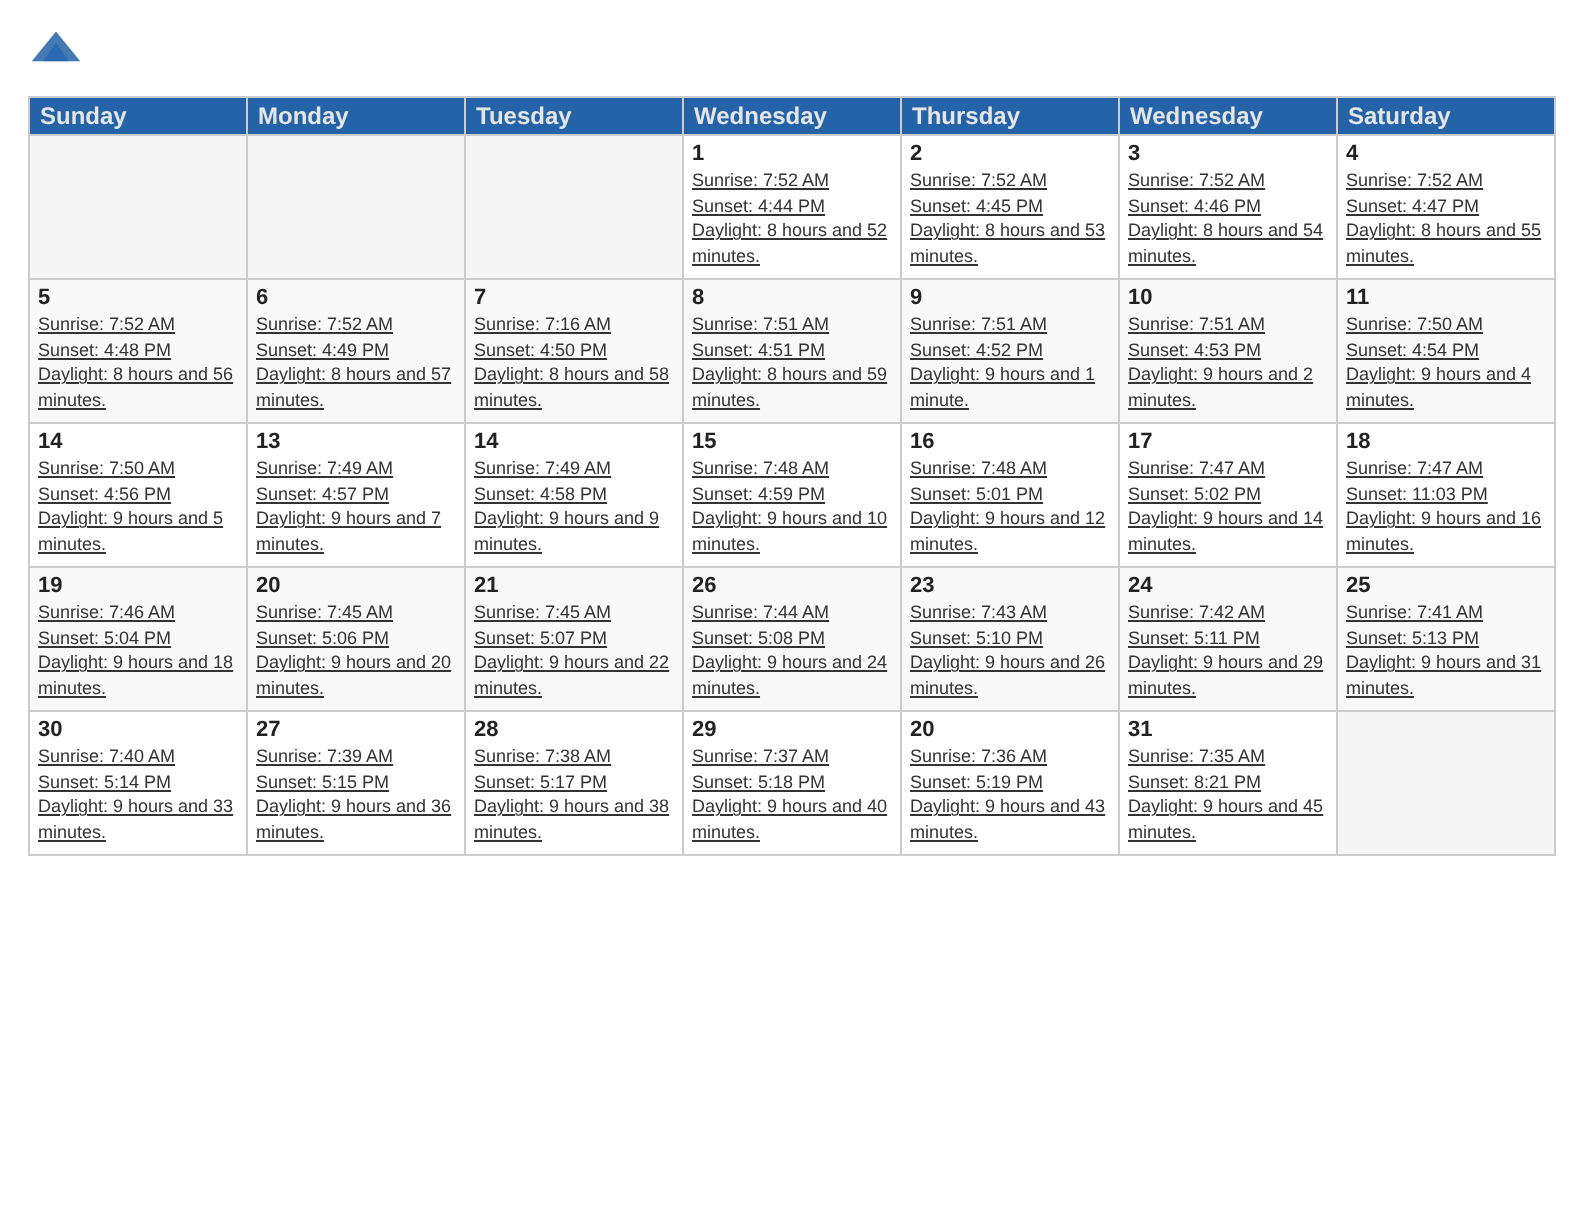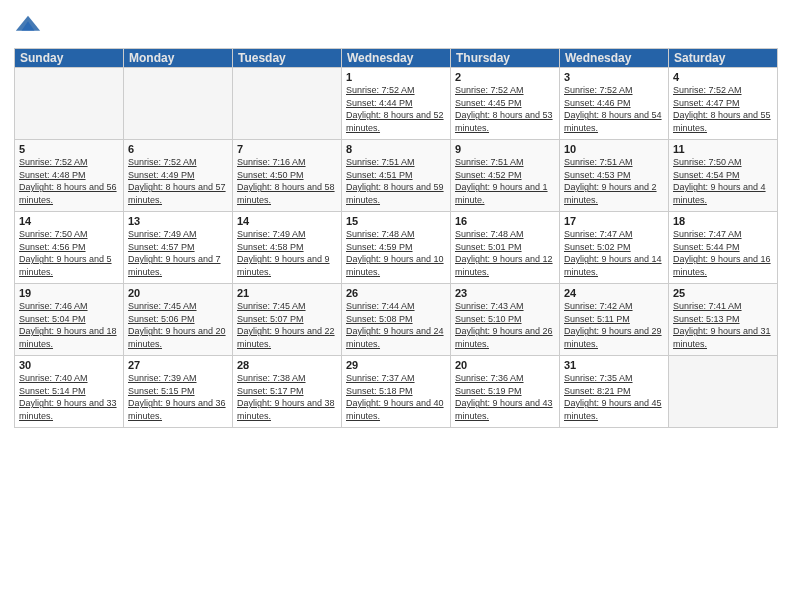--- a/index.html
+++ b/index.html
@@ -253,21 +253,21 @@
           <td>
             <span class="day-number">17</span>
             <div class="day-info">Sunrise: 7:47 AM
 Sunset: 5:02 PM
 Daylight: 9 hours
 and 14 minutes.</div>
           </td>
           <td>
             <span class="day-number">18</span>
             <div class="day-info">Sunrise: 7:47 AM
-Sunset: 5:44 PM
+Sunset: 11:03 PM
 Daylight: 9 hours
 and 16 minutes.</div>
           </td>
         </tr>
         <tr>
           <td>
             <span class="day-number">19</span>
             <div class="day-info">Sunrise: 7:46 AM
 Sunset: 5:04 PM
 Daylight: 9 hours

